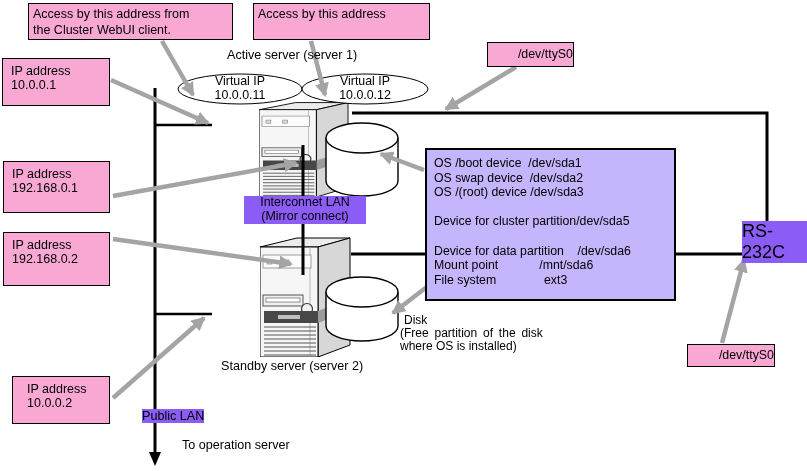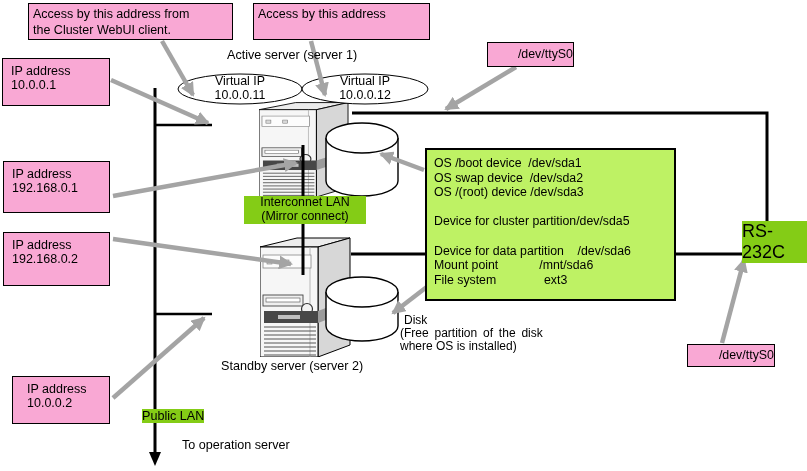--- a/index.html
+++ b/index.html
@@ -8,22 +8,22 @@
     font-family:"Liberation Sans","DejaVu Sans",sans-serif;color:#000;
   }
   .abs{position:absolute;}
   svg{position:absolute;left:0;top:0;}
   .bx{border:1px solid #000;background:#f9a8d4;box-sizing:border-box;}
   .t{font-size:12.5px;line-height:16px;}
   .callout{padding:2px 3px 0 4px;}
   .iplabel{padding:6px 0 0 8px;font-size:12.5px;line-height:13.5px;}
   .viplabel{font-size:12.4px;line-height:13.5px;text-align:center;}
   .serialbox{font-size:12.4px;text-align:right;}
-  .whitebg{background:#84cc16;}
-  .osbox{border:2px solid #000;background:#bef264;box-sizing:border-box;padding:6px 0 16px 7px;}
+  .whitebg{background:#8b5cf6;}
+  .osbox{border:2px solid #000;background:#c4b5fd;box-sizing:border-box;padding:6px 0 16px 7px;}
   .osline{font-size:12.3px;line-height:14.6px;white-space:pre;min-height:14.6px;}
   .disknote{font-size:12px;line-height:12.8px;}
   .disknote .justify{word-spacing:2.5px;}
   .plain{font-size:12.6px;line-height:14px;}
 </style>
 </head>
 <body>
 
 <div id="stage">
 

